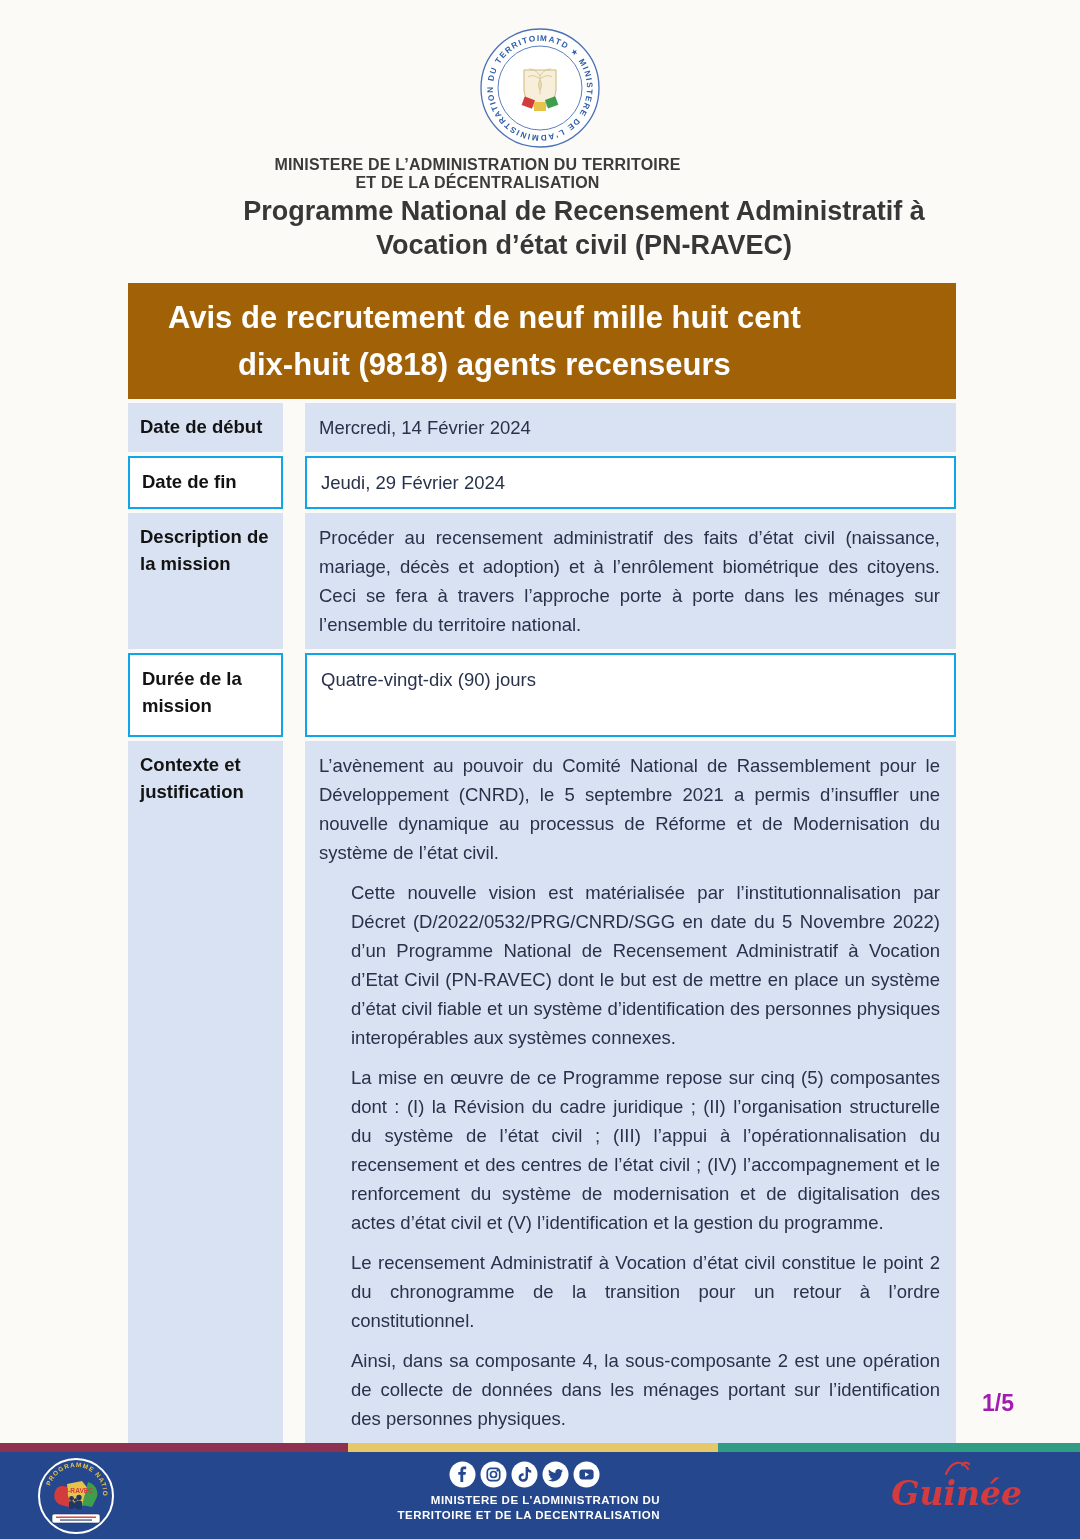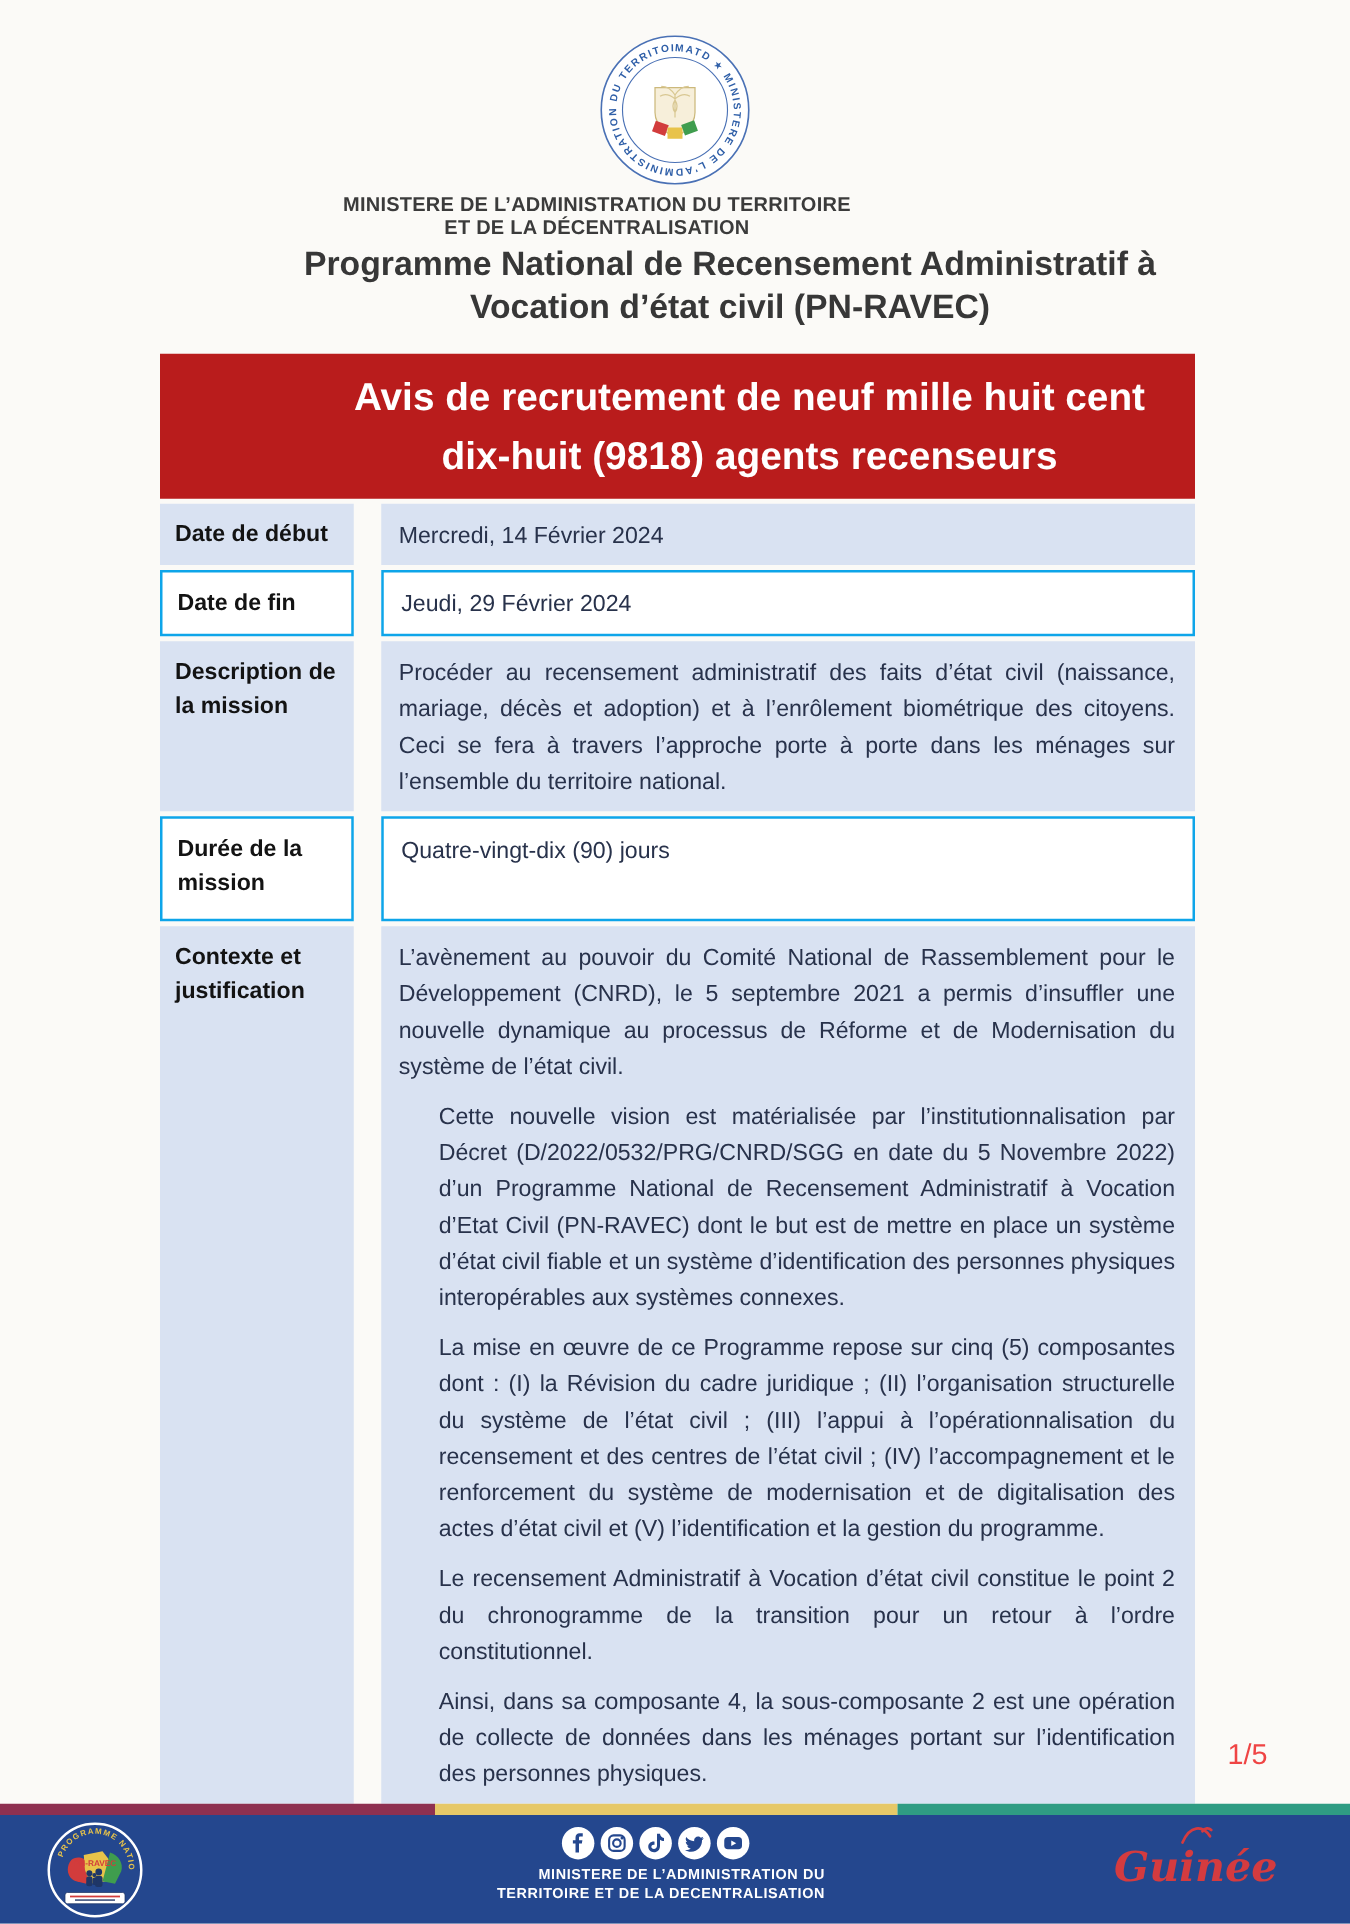--- a/index.html
+++ b/index.html
@@ -21,22 +21,22 @@
     letter-spacing:.2px;
   }
   .program-title{
     position:absolute;top:194px;left:0;width:1080px;text-align:center;
     font-weight:800;font-size:27px;line-height:34px;color:#373737;margin-left:44px;
   }
 
   
   .banner{
     position:absolute;top:283px;left:128px;width:828px;height:116px;
-    background:#b91c1c;color:#ffffff;
-    display:flex;align-items:center;justify-content:flex-end;text-align:center;
+    background:#a16207;color:#ffffff;
+    display:flex;align-items:center;justify-content:flex-start;text-align:center;
     font-weight:800;font-size:31px;line-height:47px;
     padding:0 40px;box-sizing:border-box;
   }
 
   
   .doc-table{
     position:absolute;top:403px;left:128px;width:828px;
     display:flex;flex-direction:column;gap:4px;
   }
   .t-row{display:flex;gap:22px;}
@@ -52,21 +52,21 @@
   .t-row.blue .cell{background:#d9e2f2;}
   .t-row.white .cell{background:#ffffff;border:2px solid #0ea5e9;}
   .cell-value p{margin:0;text-align:justify;}
   .cell-value p + p{margin-top:11px;margin-left:32px;}
   .row-durée{min-height:84px;}
   .cell-value.single p{text-align:left;}
 
   
   .pagenum{
     position:absolute;top:1390px;right:66px;
-    font-weight:400;font-size:23px;color:#ef4444;
+    font-weight:700;font-size:23px;color:#a21caf;
   }
 
   
   .footer-stripe{position:absolute;top:1443px;left:0;width:1080px;height:9px;display:flex;}
   .stripe-maroon{width:348px;background:#8e3050;}
   .stripe-yellow{width:370px;background:#e6c868;}
   .stripe-teal{flex:1;background:#2f9c83;}
   .footer{
     position:absolute;top:1452px;left:0;width:1080px;height:87px;
     background:#24478e;

